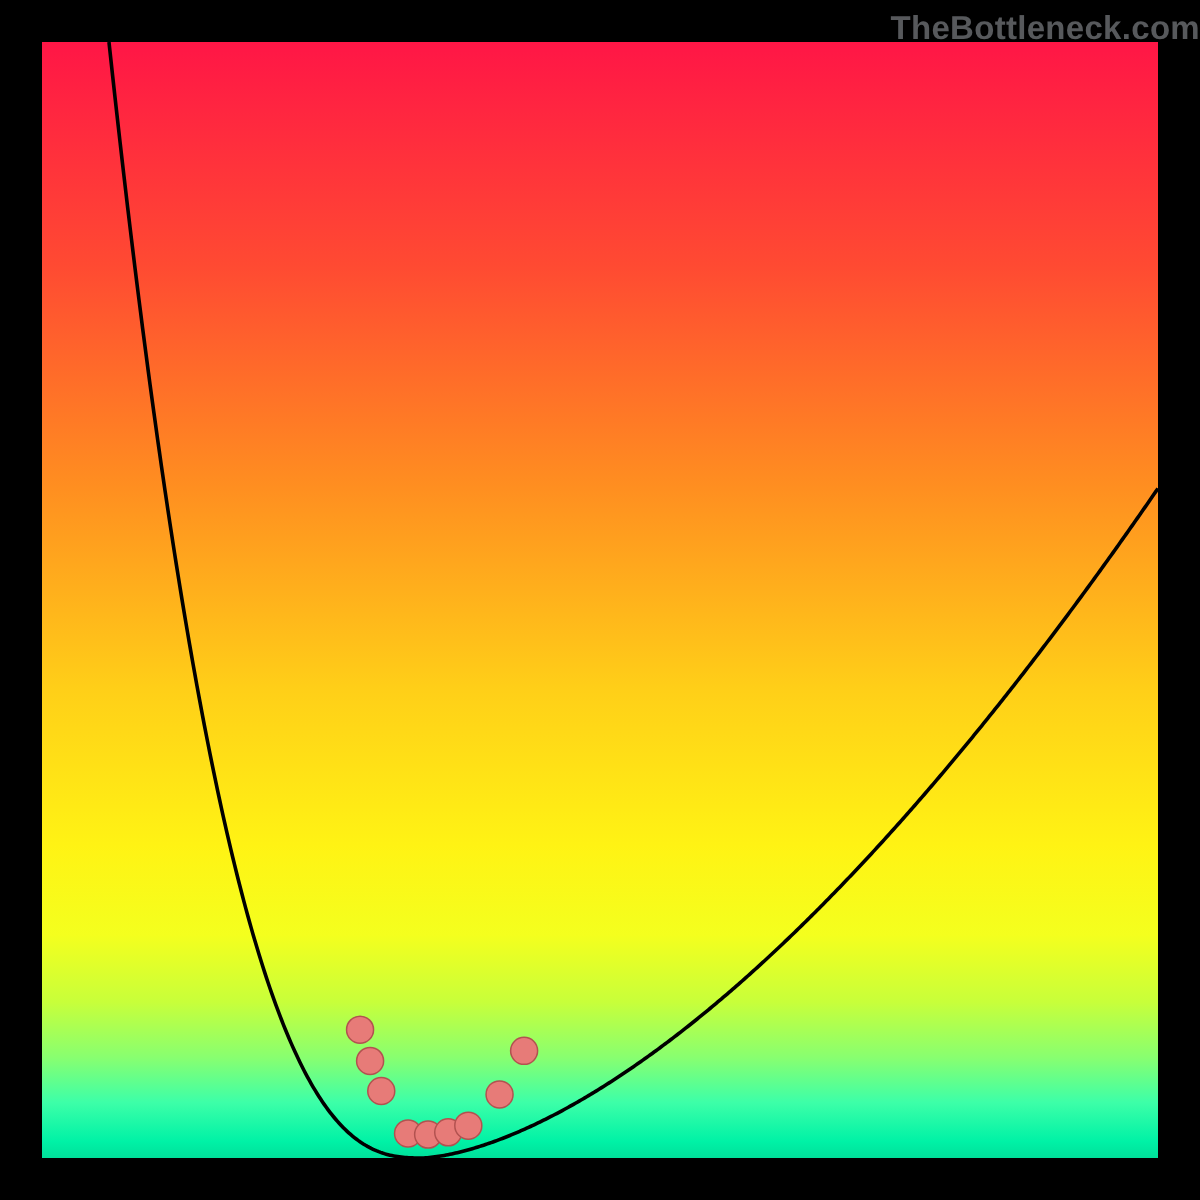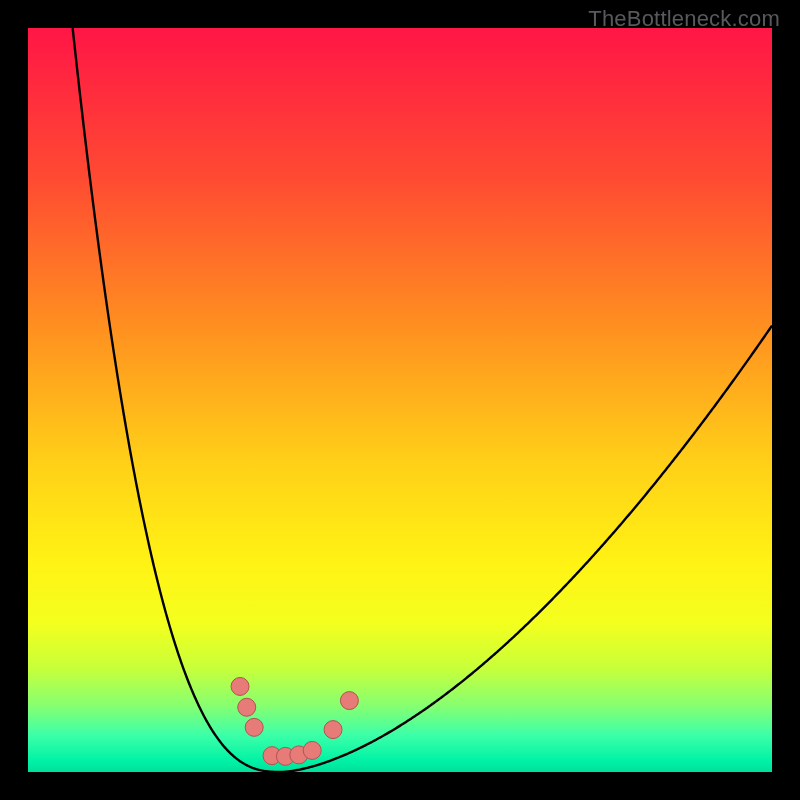--- a/index.html
+++ b/index.html
@@ -12,25 +12,25 @@
   }
   .wrap {
     position: relative;
     width: 800px;
     height: 800px;
     background: #000;
   }
   .watermark {
     position: absolute;
     top: 6px;
-    right: 20px;
+    right: 0;
     font-family: Arial, Helvetica, sans-serif;
     font-size: 22px;
     color: #57595c;
-    font-weight: 400;
+    font-weight: 700;
     letter-spacing: 0.2px;
     z-index: 10;
   }
   svg.plot {
     position: absolute;
     left: 28px;
     top: 28px;
     width: 744px;
     height: 744px;
     display: block;

